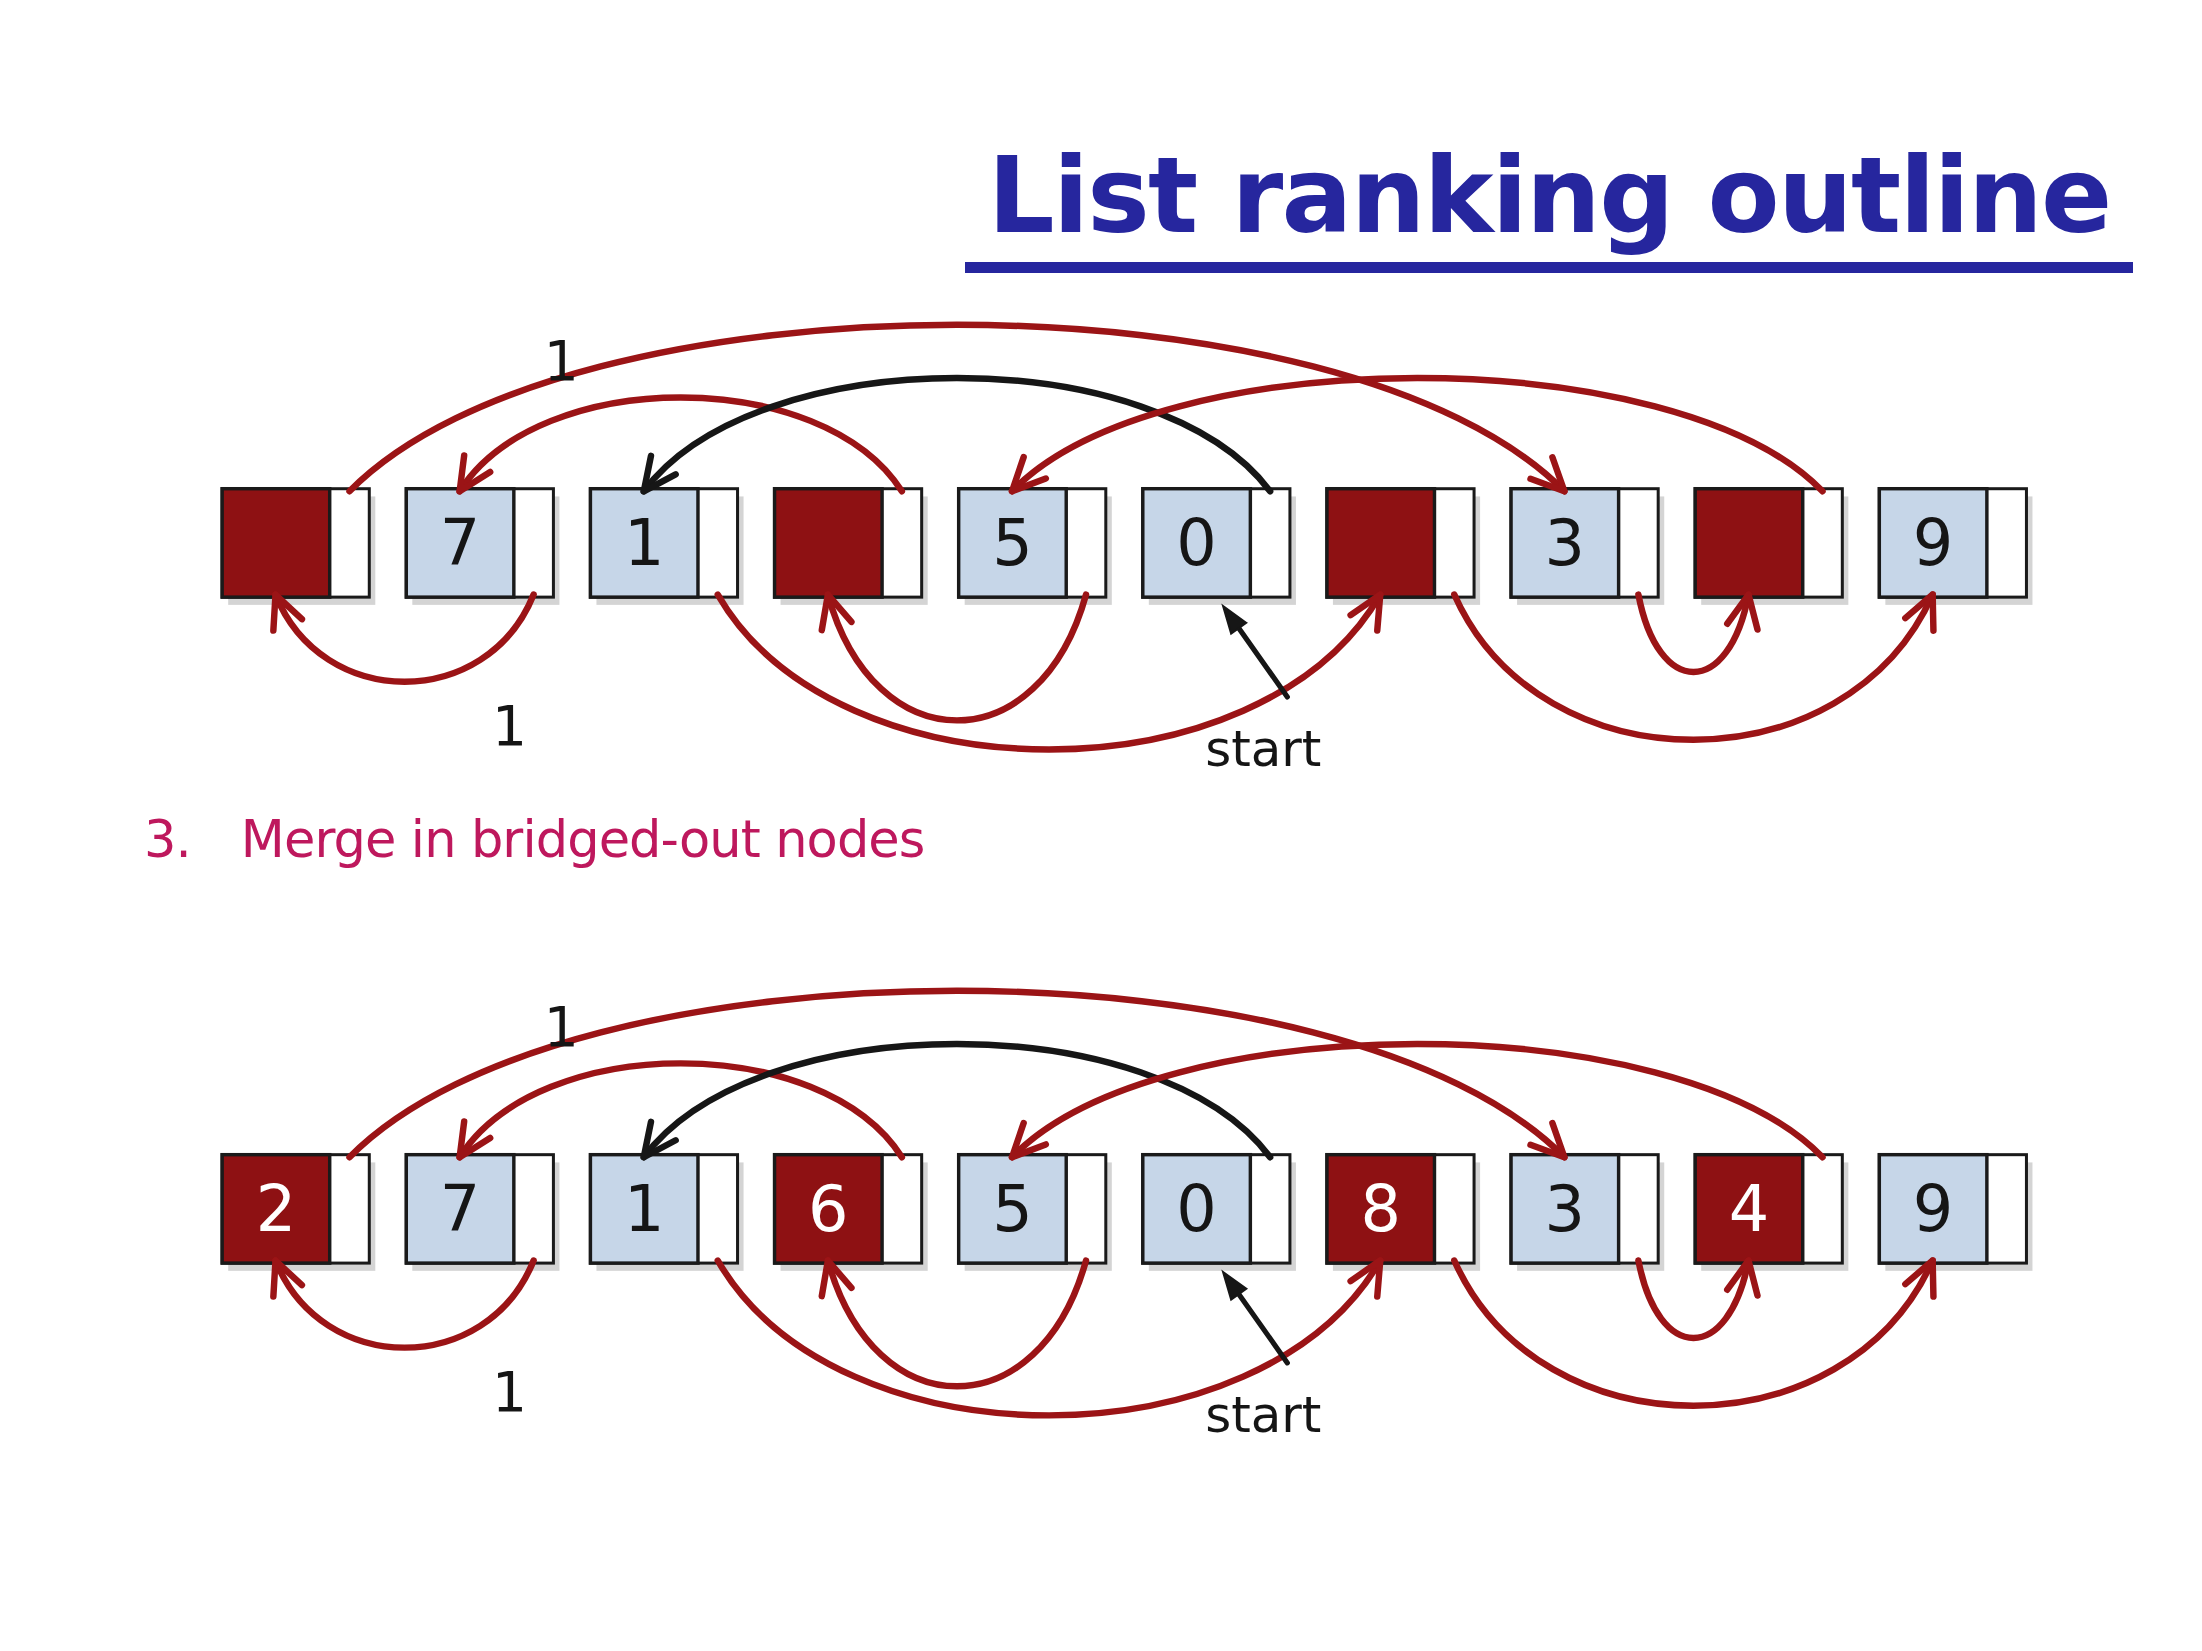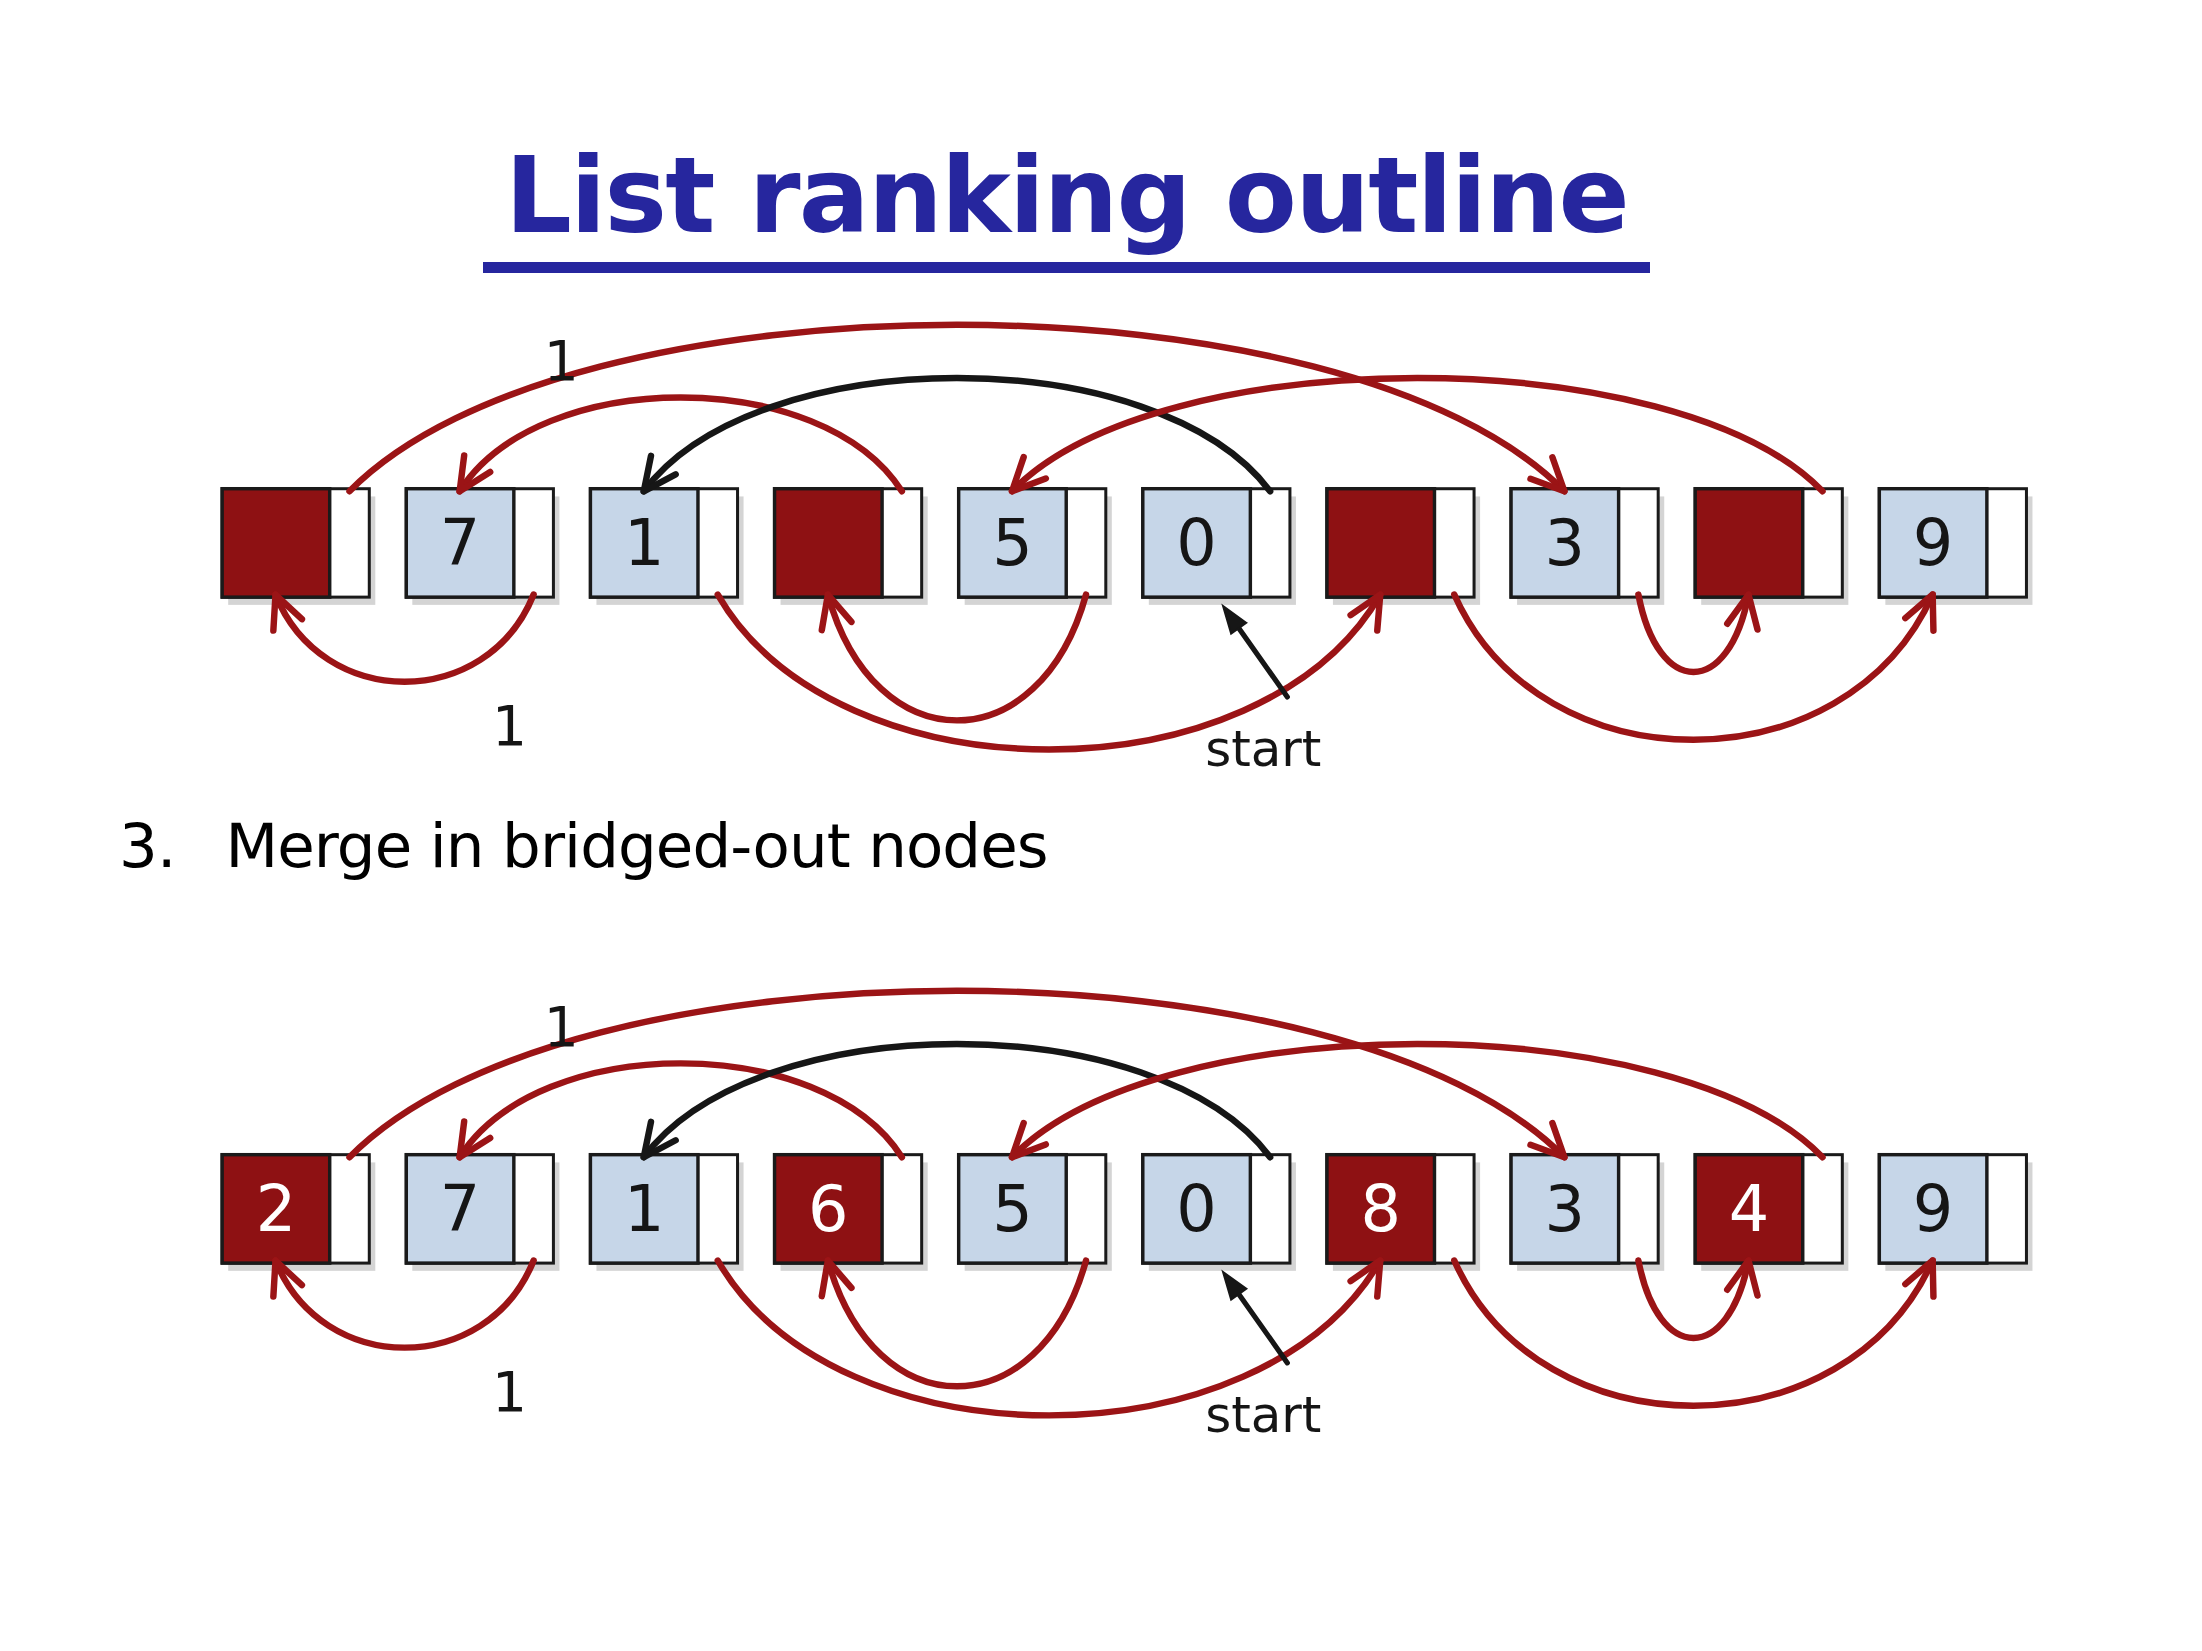--- a/index.html
+++ b/index.html
@@ -2,29 +2,29 @@
 <html style="font-size:13.8px"><head>
 <meta charset="utf-8">
 <style>
   html,body{margin:0;padding:0;}
   body{
     width:2203px;height:1652px;background:#ffffff;position:relative;overflow:hidden;
     font-family:"DejaVu Sans",sans-serif;
   }
   .slide{position:absolute;inset:0;}
   #list-svg{position:absolute;left:0;top:0;width:2203px;height:1652px;}
-  .title-wrap{position:absolute;top:136px;left:0;width:2133px;text-align:center;}
+  .title-wrap{position:absolute;top:136px;left:0;width:2133px;text-align:right;}
   .title-wrap h1{
     display:inline-block;margin:0;padding:0 22.4px 5.2px 22.4px;
     font-size:105px;line-height:1.15;font-weight:600;letter-spacing:-1.7px;
     color:#26269e;border-bottom:11.2px solid #26269e;
   }
   .step{
-    position:absolute;left:119px;top:810px;
-    font-size:61px;font-weight:500;color:#000000;letter-spacing:-0.9px;white-space:nowrap;
+    position:absolute;left:144px;top:810px;
+    font-size:51px;font-weight:500;color:#be185d;letter-spacing:-0.9px;white-space:nowrap;
   }
   .step .step-num{margin-right:50px;}
   svg text{font-family:"DejaVu Sans",sans-serif;}
 </style>
 </head>
 <body>
 
 <div class="slide">
 
   <svg id="list-svg" viewBox="0 0 2560 1920" xmlns="http://www.w3.org/2000/svg">

